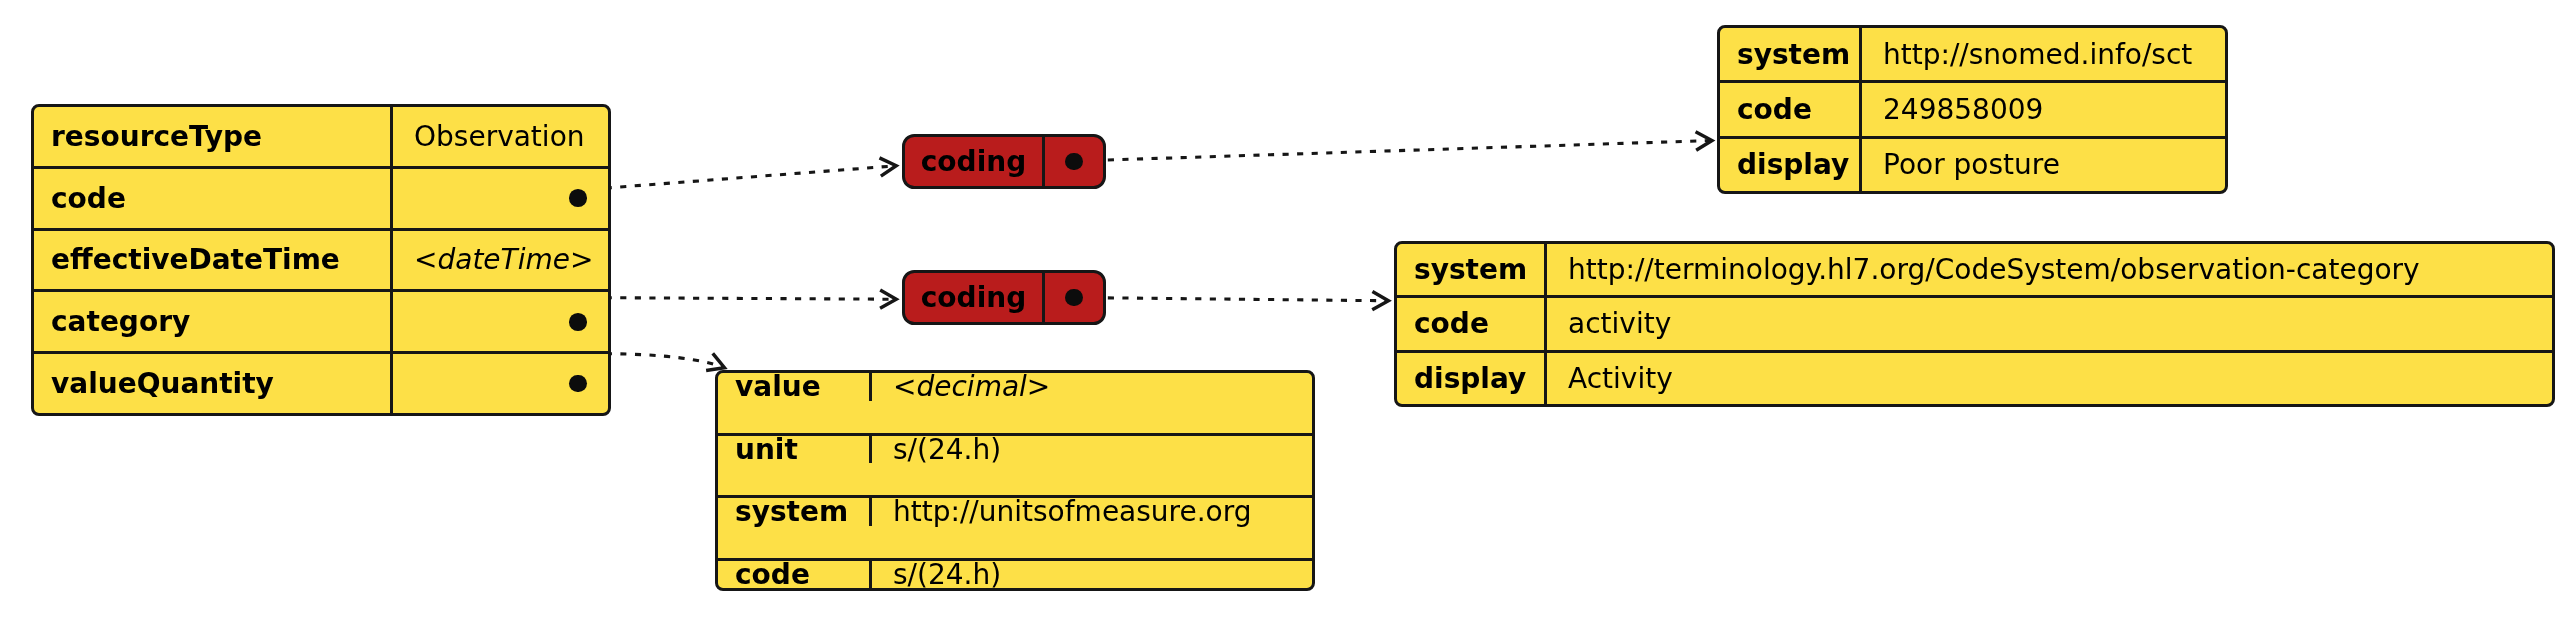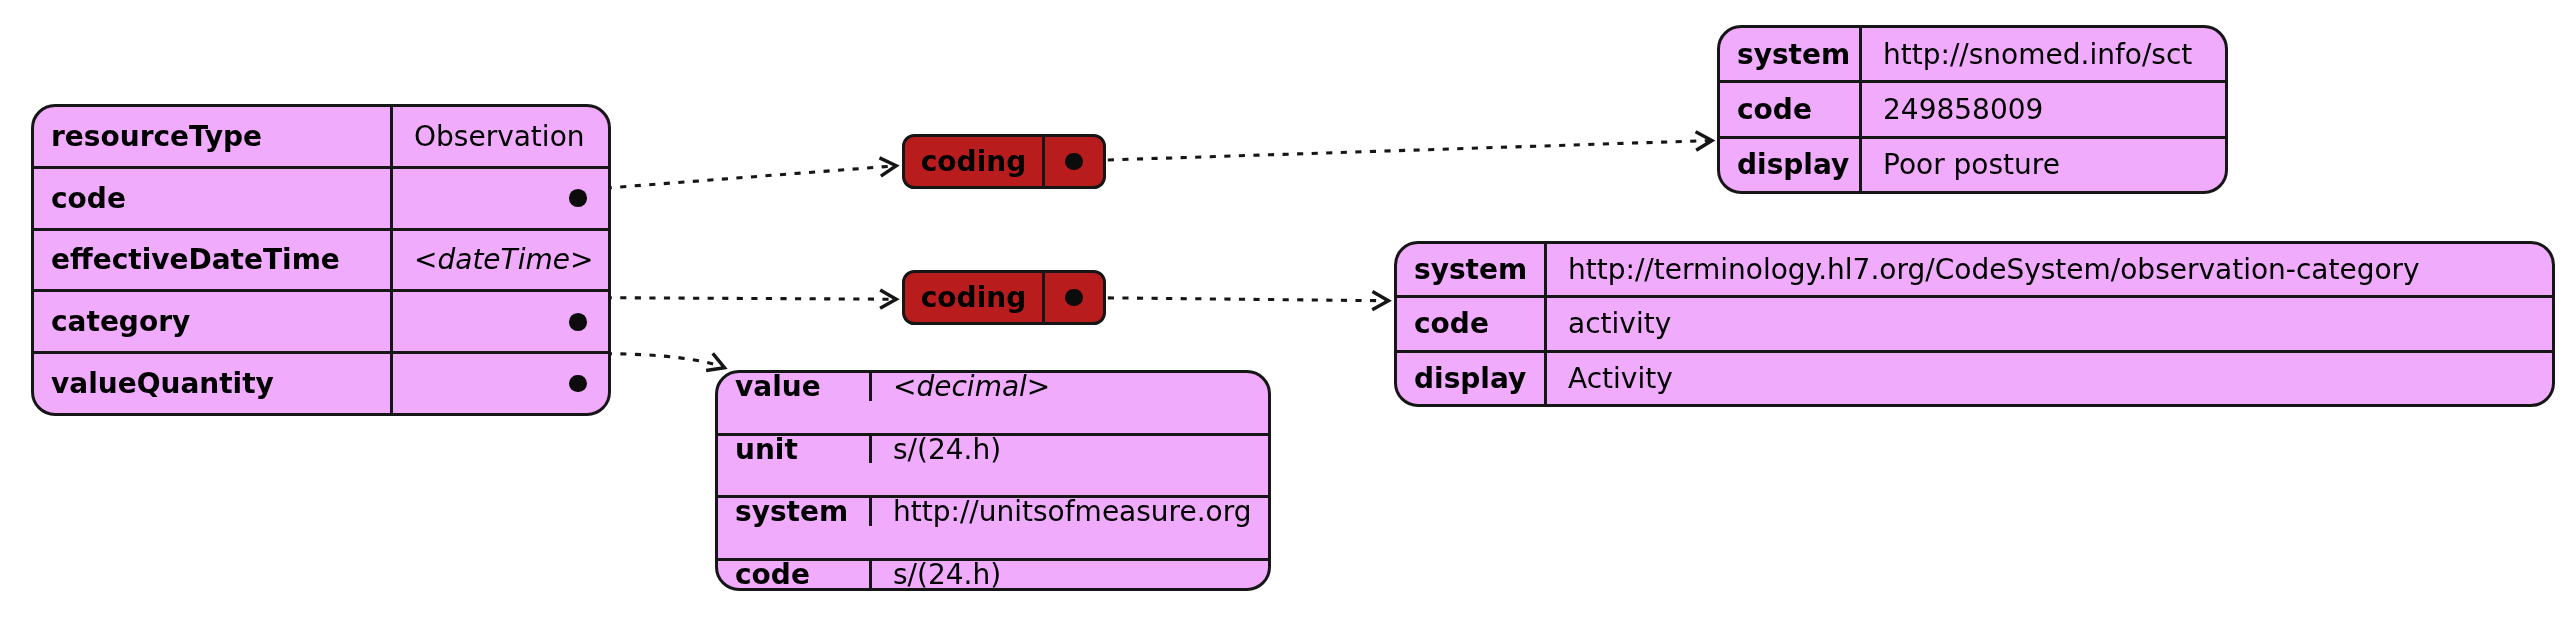--- a/index.html
+++ b/index.html
@@ -4,21 +4,21 @@
 <style>
   html,body{margin:0;padding:0;background:#ffffff;}
   .canvas{
     position:relative;width:2576px;height:623px;background:#ffffff;
     font-family:"DejaVu Sans","Liberation Sans",sans-serif;
     font-size:28px;color:#000;overflow:hidden;
   }
   svg.connectors{position:absolute;left:0;top:0;width:2576px;height:623px;pointer-events:none;}
   .kv-table{
     position:absolute;display:flex;flex-direction:column;
-    background:#f0abfc;border:3.8px solid #161616;border-radius:24px;
+    background:#fde047;border:3.8px solid #161616;border-radius:8px;
     box-sizing:border-box;overflow:hidden;
   }
   .kv-row{display:flex;flex:1;min-height:0;}
   .kv-row + .kv-row{border-top:3.1px solid #161616;}
   .cell{display:flex;align-items:center;box-sizing:border-box;white-space:nowrap;}
   .cell.key{font-weight:bold;border-right:3.1px solid #161616;padding-left:17px;flex:0 0 var(--kw);}
   .cell.val{flex:1;padding-left:14px;padding-right:21.5px;margin-left:7px;}
   .cell.val.italic{font-style:italic;}
   .cell.val.anchor{justify-content:flex-end;}
   .dot{width:17.6px;height:17.6px;border-radius:50%;background:#0c0c0c;flex:0 0 auto;}
@@ -116,21 +116,21 @@
       <div class="kv-row">
         <div class="cell key">code</div>
         <div class="cell val">activity</div>
       </div>
       <div class="kv-row">
         <div class="cell key">display</div>
         <div class="cell val">Activity</div>
       </div>
     </div>
 
-  <div class="kv-table" style="left:715px;top:370px;width:556px;height:221px;gap:32px;--kw:154px;">
+  <div class="kv-table" style="left:715px;top:370px;width:600px;height:221px;gap:32px;--kw:154px;">
       <div class="kv-row">
         <div class="cell key">value</div>
         <div class="cell val italic">&lt;decimal&gt;</div>
       </div>
       <div class="kv-row">
         <div class="cell key">unit</div>
         <div class="cell val">s/(24.h)</div>
       </div>
       <div class="kv-row">
         <div class="cell key">system</div>

